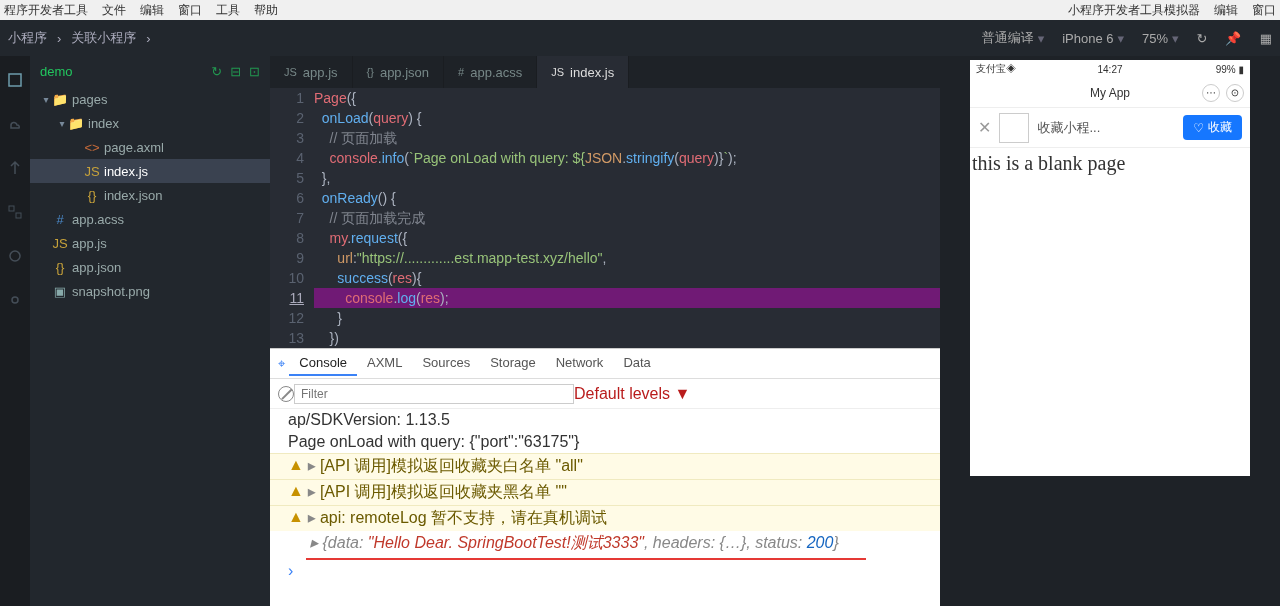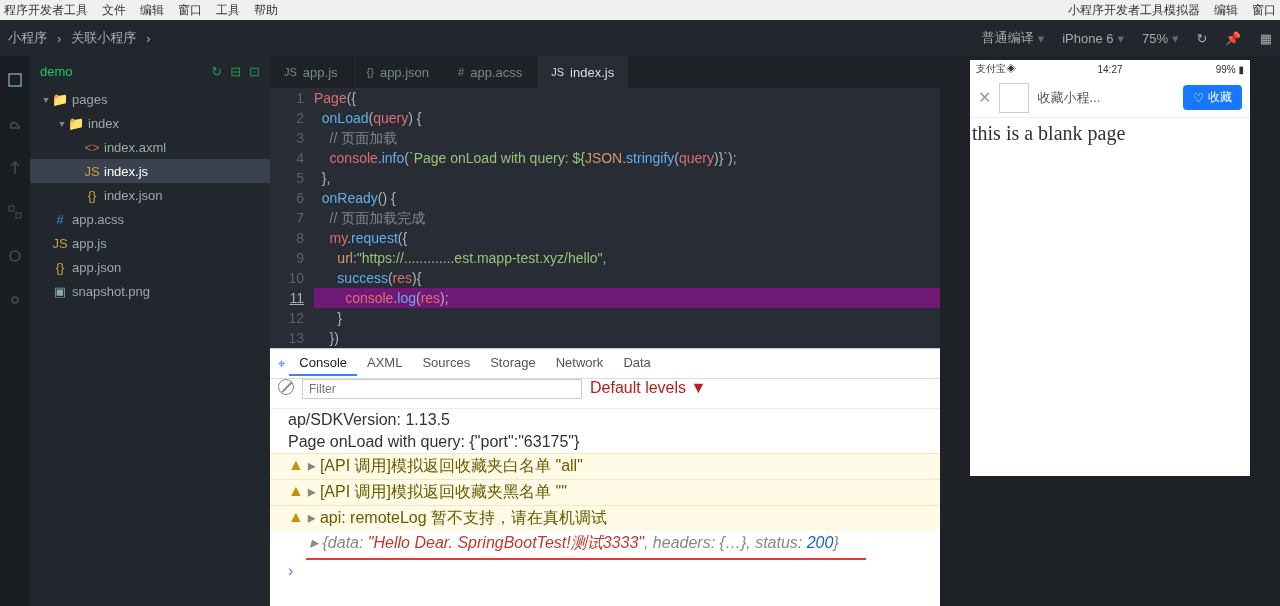--- a/index.html
+++ b/index.html
@@ -47,21 +47,21 @@
 .src .id { color:#e06c75; }
 .src .pr { color:#abb2bf; }
 .src .str { color:#98c379; }
 .src .cmt { color:#7f848e; }
 .src .prop { color:#d19a66; }
 .src .hl { background:#701a75; display:inline-block; width:100%; }
 .dev-panel { background:#fff; color:#333; flex:1; display:flex; flex-direction:column; border-top:1px solid #ccc; }
 .dev-tabs { display:flex; align-items:center; height:30px; border-bottom:1px solid #ddd; padding:0 8px; gap:4px; }
 .dev-tabs .dt { padding:4px 10px; font-size:13px; color:#555; }
 .dev-tabs .dt.active { color:#222; border-bottom:2px solid #3b82f6; }
-.dev-filter { display:flex; height:30px; padding:0 8px; gap:8px; border-bottom:1px solid #eee; }
+.dev-filter { display:flex; align-items:center; height:30px; padding:0 8px; border-bottom:1px solid #eee; }
 .dev-filter .ban { width:16px; height:16px; border:1.5px solid #888; border-radius:50%; position:relative; }
 .dev-filter .ban:after { content:""; position:absolute; width:1.5px; height:14px; background:#888; top:0; left:7px; transform:rotate(45deg); }
 .dev-filter input { width:280px; height:20px; border:1px solid #ccc; padding:0 6px; font-size:12px; }
 .dev-filter .lvl { font-size:16px; color:#b91c1c; }
 .dev-log { font-family:Consolas,monospace; font-size:16px; }
 .dev-log .line { padding:2px 18px; }
 .dev-log .line.warn { background:#fffbe6; color:#6b5a00; border-top:1px solid #f0eac0; display:flex; gap:4px; }
 .dev-log .line.res { color:#888; font-style:italic; padding-left:40px; }
 .dev-log .line.res .s { color:#c0392b; }
 .dev-log .line.res .n { color:#1565c0; }
@@ -170,21 +170,21 @@
         <div class="row">
           <span class="ind" style="width: 26px;"></span>
           <span class="tw">▾</span>
           <span class="fi folder">📁</span>
           <span>index</span>
         </div>
         <div class="row">
           <span class="ind" style="width: 42px;"></span>
           <span class="tw"></span>
           <span class="fi axml">&lt;&gt;</span>
-          <span>index.axml</span>
+          <span>page.axml</span>
         </div>
         <div class="row sel">
           <span class="ind" style="width: 42px;"></span>
           <span class="tw"></span>
           <span class="fi js">JS</span>
           <span>index.js</span>
         </div>
         <div class="row">
           <span class="ind" style="width: 42px;"></span>
           <span class="tw"></span>
@@ -297,20 +297,27 @@
     </div>
   </div>
 
   <div class="sim">
     <div class="phone">
       <div class="ph-status">
         <span>支付宝◈</span>
         <span style="position:absolute;left:50%;transform:translateX(-50%)">14:27</span>
         <span class="r"><span>99%</span> ▮</span>
       </div>
+      <div class="ph-nav">
+        <span>My App</span>
+        <div class="caps">
+          <div class="cap">⋯</div>
+          <div class="cap">⊙</div>
+        </div>
+      </div>
       <div class="ph-bar">
         <span class="x">✕</span>
         <div class="thumb"></div>
         <span class="txt">收藏小程...</span>
         <div class="fav">♡ <span>收藏</span></div>
       </div>
       <div class="ph-body">this is a blank page</div>
     </div>
   </div>
 </div>

